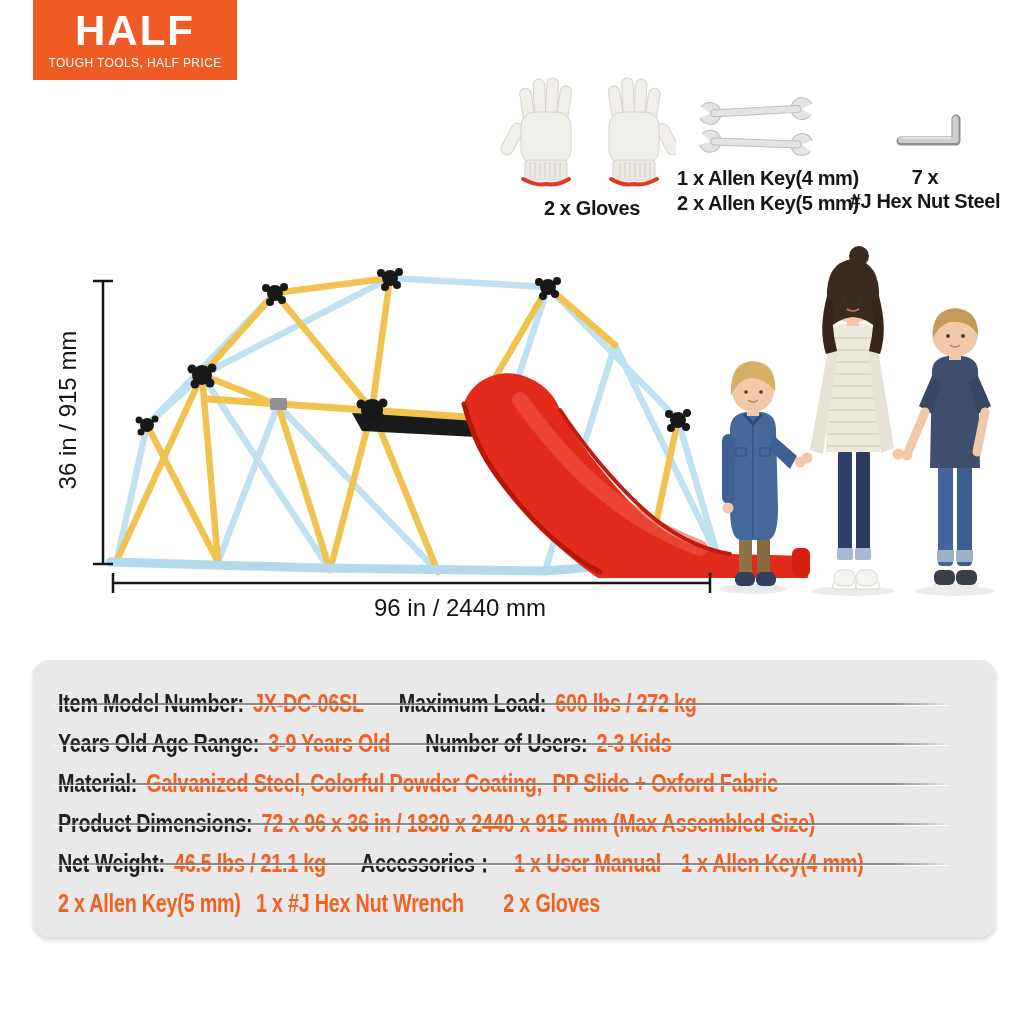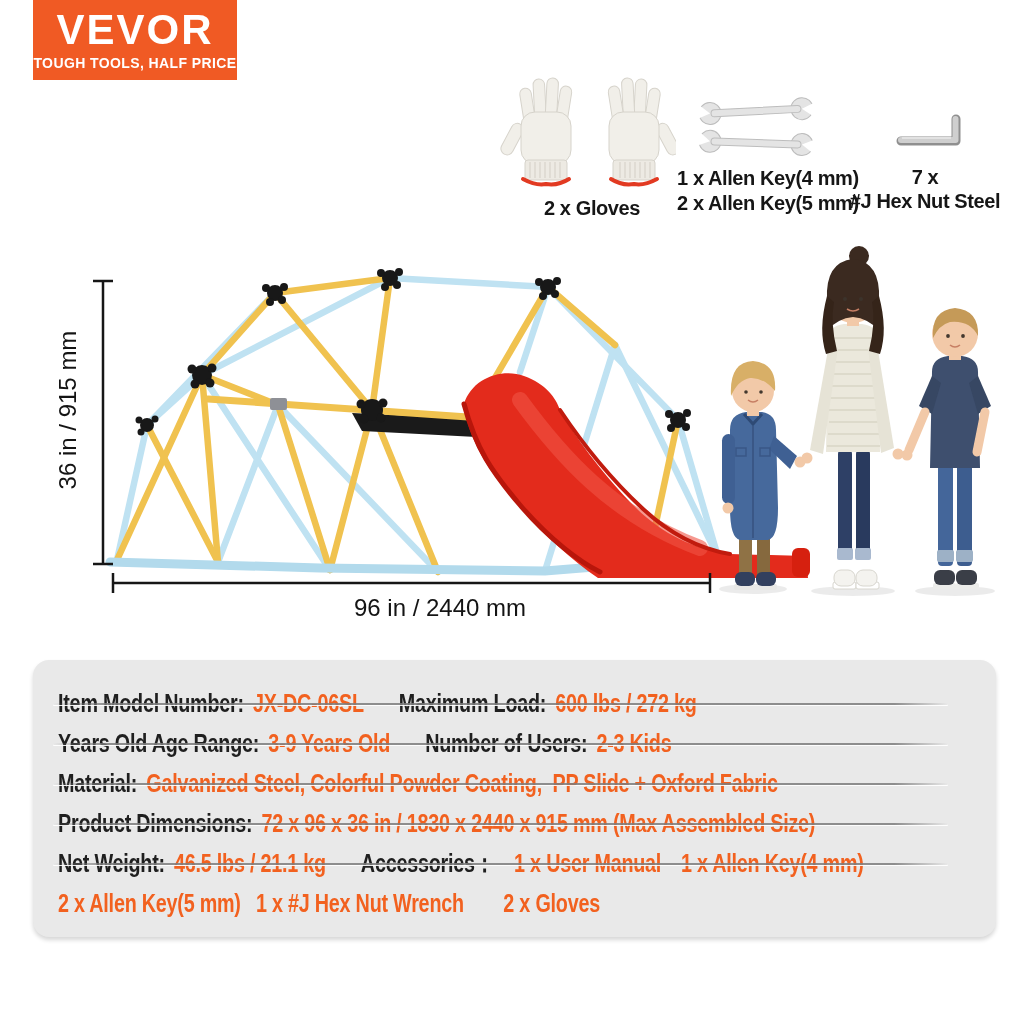--- a/index.html
+++ b/index.html
@@ -4,30 +4,30 @@
 <style>
   html,body{margin:0;padding:0;background:#fff;}
   body{width:1024px;height:1024px;position:relative;overflow:hidden;
        font-family:"Liberation Sans","DejaVu Sans",sans-serif;color:#1f1f1f;}
   .canvas{position:absolute;inset:0;}
 
   
   .logo{position:absolute;left:33px;top:0;width:204px;height:80px;background:#F05A24;
         display:flex;flex-direction:column;align-items:center;justify-content:center;}
   .logo-text{color:#fff;font-weight:700;font-size:42px;letter-spacing:2px;line-height:1;}
-  .logo-tagline{color:#fff;font-weight:700;font-size:14px;letter-spacing:.4px;margin-top:4px;white-space:nowrap;}
+  .logo-tagline{color:#fff;font-weight:400;font-size:12px;letter-spacing:.4px;margin-top:4px;white-space:nowrap;}
 
   
   .acc-icon{position:absolute;}
   .acc-label{position:absolute;font-size:20px;font-weight:700;letter-spacing:-.4px;color:#161616;white-space:nowrap;}
   .acc-label.center{text-align:center;}
 
   
   .scene-svg{position:absolute;left:0;top:230px;width:1024px;height:430px;}
-  .dim-label-w{position:absolute;left:320px;top:594px;width:240px;text-align:center;
+  .dim-label-w{position:absolute;left:340px;top:594px;width:240px;text-align:center;
                font-size:24px;font-weight:400;color:#141414;}
   .dim-label-h{position:absolute;left:-50px;top:394px;width:240px;height:32px;text-align:center;
                font-size:24px;font-weight:400;color:#141414;transform:rotate(-90deg);}
 
   
   .specs{position:absolute;left:33px;top:660px;width:963px;height:277px;background:#E9E9E9;
          border-radius:16px;box-shadow:0 3px 4px rgba(0,0,0,.16);padding:24px 0 0 25px;box-sizing:border-box;}
   .spec-row{height:38px;display:flex;align-items:center;white-space:pre;
             font-size:26px;font-weight:700;letter-spacing:-.3px;
             transform:scaleX(.76);transform-origin:0 50%;}
@@ -41,21 +41,21 @@
   .spec-row .r6a{margin-left:0;}
   .spec-row .r6b{margin-left:20px;}
   .spec-row .r6c{margin-left:52px;}
 </style>
 </head>
 <body>
 
 <div class="canvas">
 
   <div class="logo">
-    <div class="logo-text">VEVOR</div>
+    <div class="logo-text">HALF</div>
     <div class="logo-tagline">TOUGH TOOLS, HALF PRICE</div>
   </div>
 
   <svg class="acc-icon" style="left:500px;top:72px" width="176" height="118" viewBox="0 0 176 118">
     <g>
       <g transform="translate(8,2)">
         <rect x="14" y="14" width="11.5" height="40" rx="5.7" fill="#f1efe9" stroke="#d6d3cb" transform="rotate(-9 20 34)"></rect>
         <rect x="26" y="5" width="11.5" height="46" rx="5.7" fill="#f1efe9" stroke="#d6d3cb" transform="rotate(-3 32 28)"></rect>
         <rect x="38" y="4" width="11.5" height="46" rx="5.7" fill="#f1efe9" stroke="#d6d3cb" transform="rotate(3 44 27)"></rect>
         <rect x="50" y="12" width="11.5" height="40" rx="5.7" fill="#f1efe9" stroke="#d6d3cb" transform="rotate(9 56 32)"></rect>

